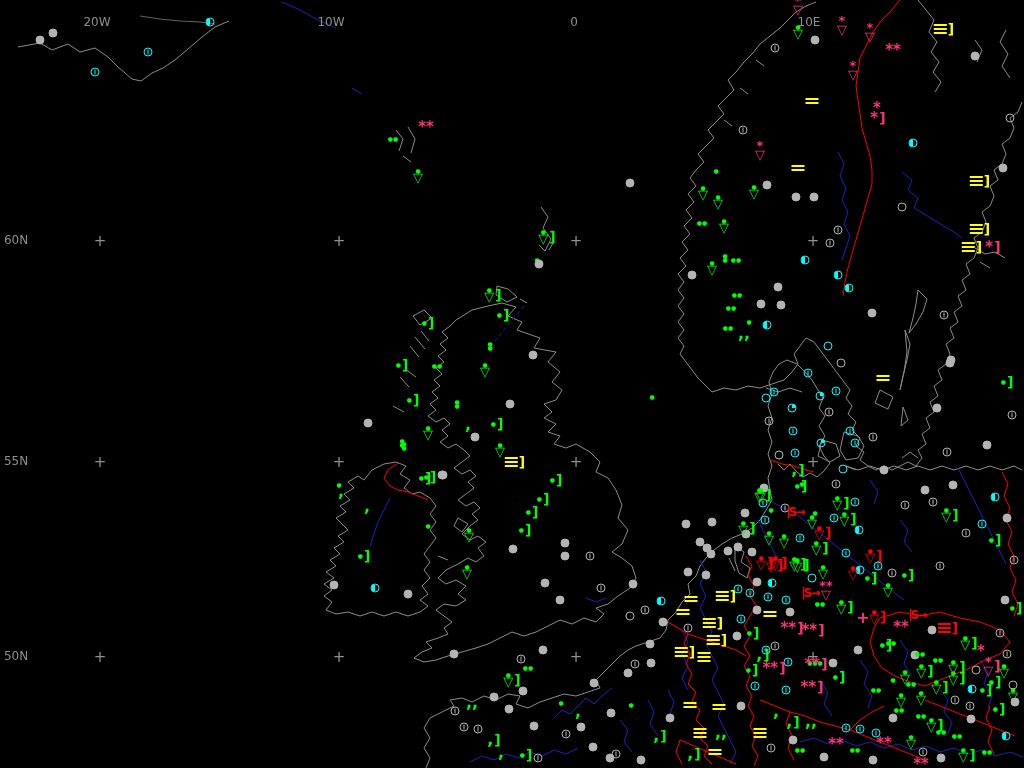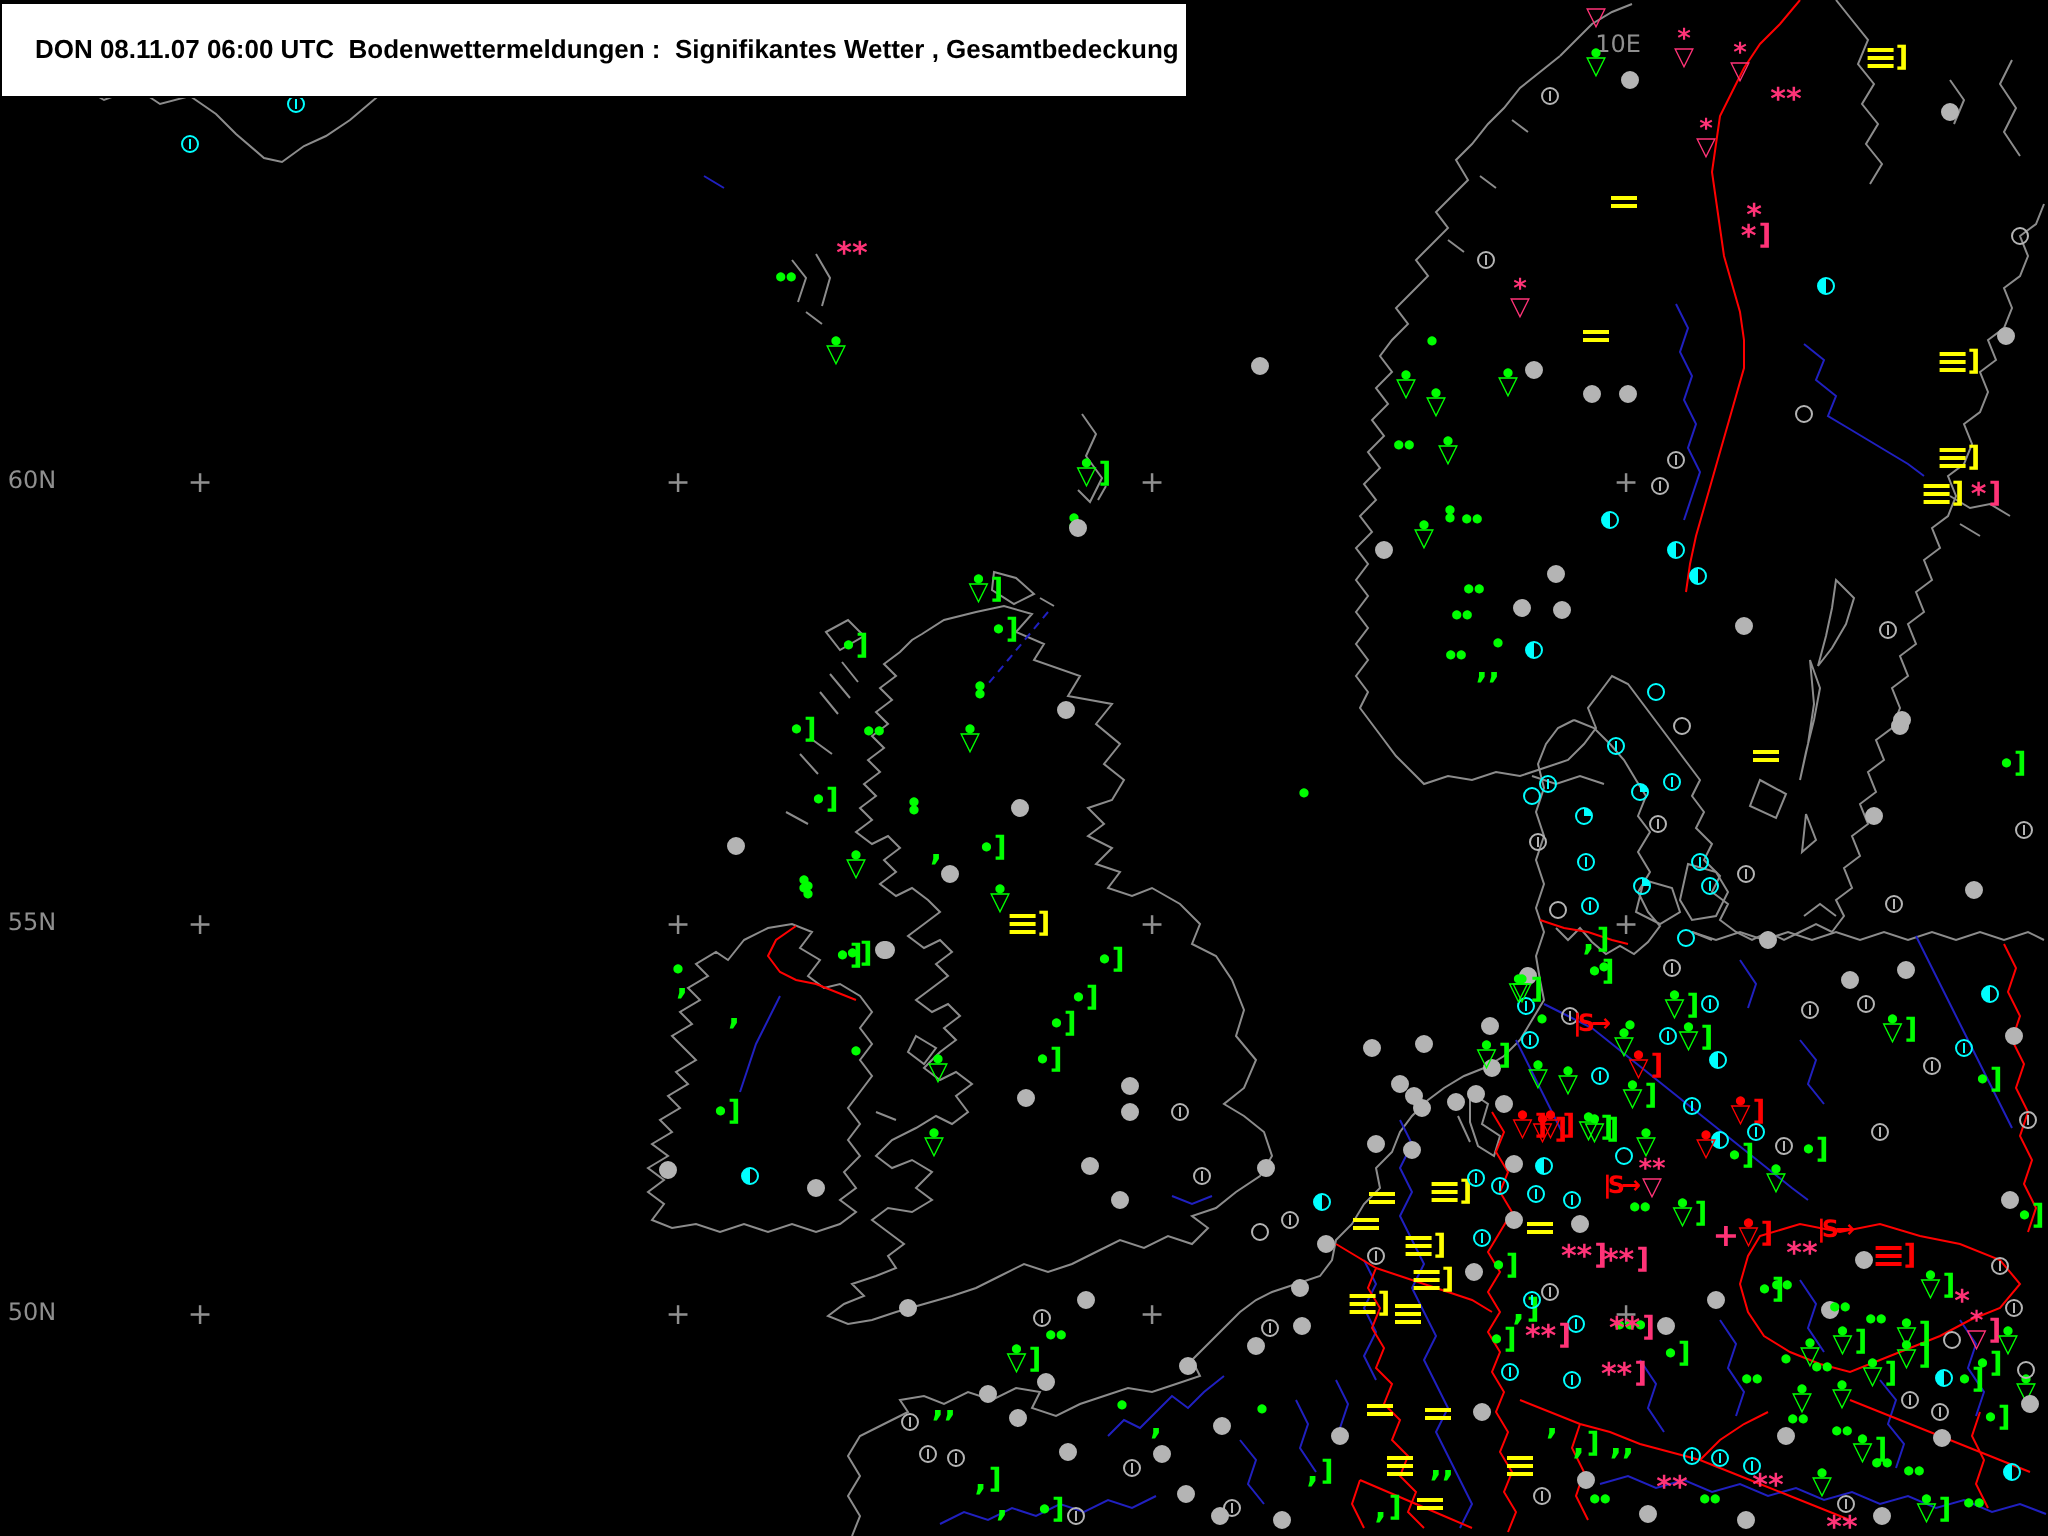--- a/index.html
+++ b/index.html
@@ -1757,16 +1757,13 @@
           <span class="ln" style="font-size: 6px;">●●</span>
         </span>
       </div>
       <div class="st" style="left: 921px; top: 764px;">
         <span class="glyph" style="color: rgb(255, 51, 119);">
           <span class="ln" style="font-size: 15px;">**</span>
         </span>
       </div>
     </div>
 
-  <div id="titlebar">
-    <span>DON 08.11.07 06:00 UTC  Bodenwettermeldungen :  Signifikantes Wetter , Gesamtbedeckung</span>
-  </div>
 </div>
 
 </body></html>

